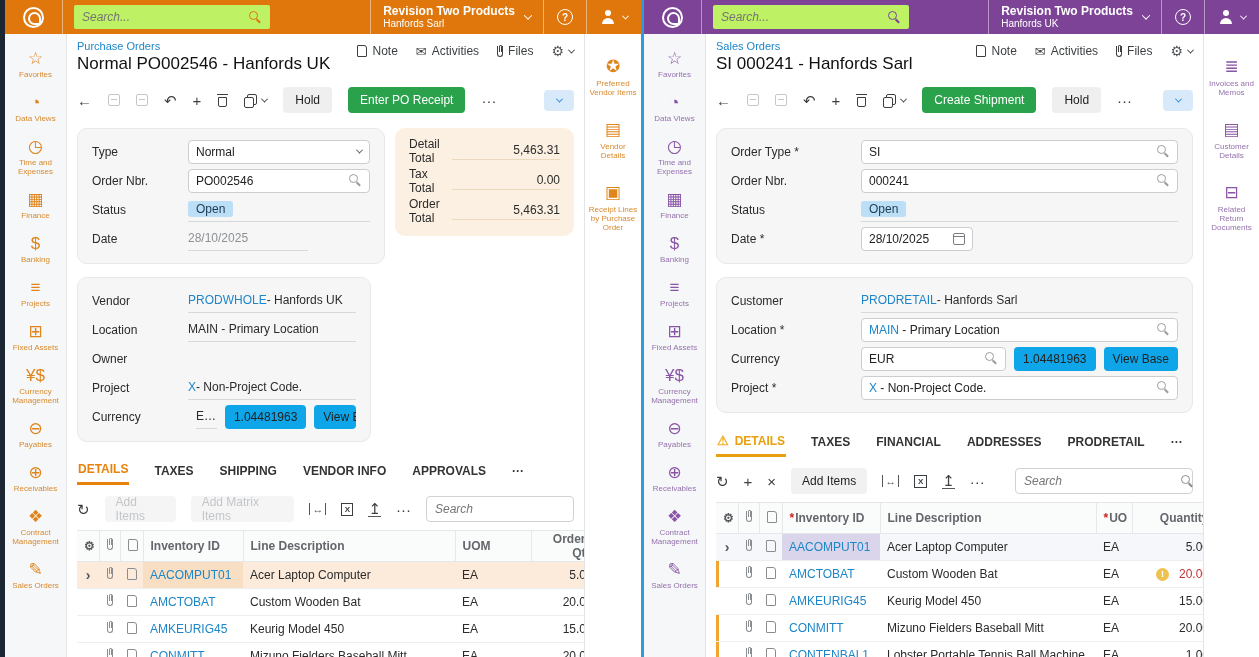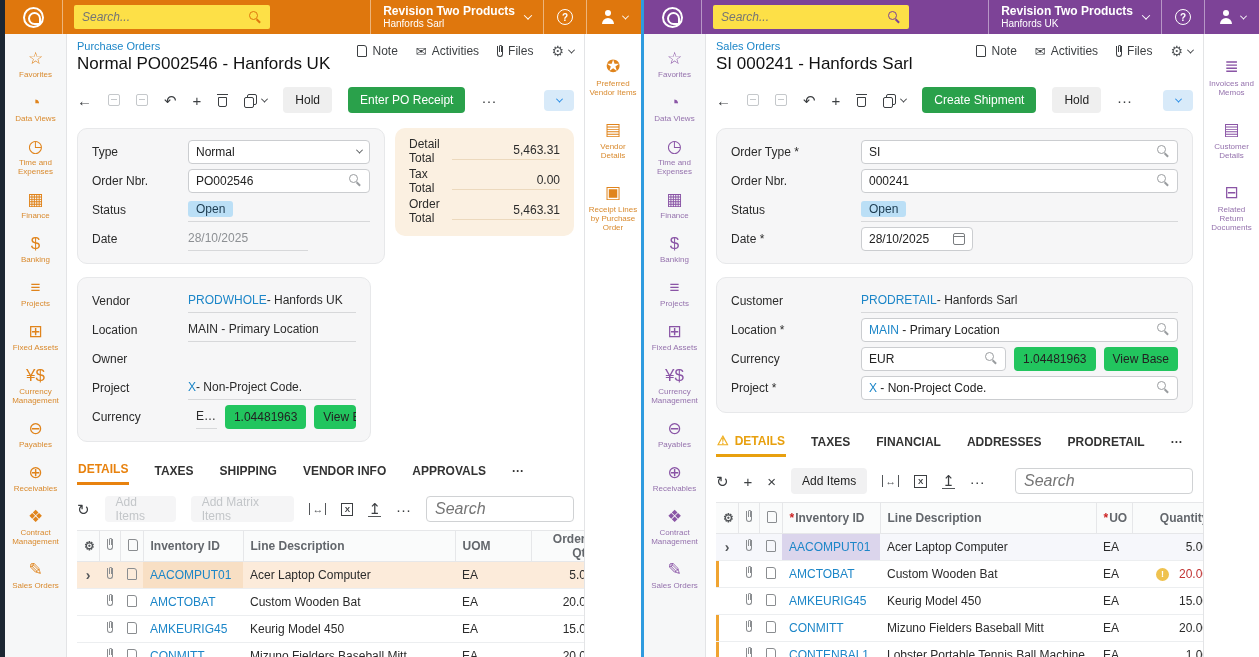--- a/index.html
+++ b/index.html
@@ -16,21 +16,21 @@
 
   
   .topbar { height:34px; display:flex; align-items:stretch; color:#fff; }
   .theme-orange .topbar { background:#df770d; }
   .theme-purple .topbar { background:#7d4397; }
   .logo-box { width:57px; display:flex; align-items:center; justify-content:center; }
   .logo { width:21px; height:21px; border:2px solid #fff; border-radius:50%; position:relative; }
   .logo::after { content:""; position:absolute; width:9px; height:9px; border:2px solid #fff;
     border-radius:50% 50% 0 50%; top:3px; left:3px; }
   .vsep { width:1px; background:rgba(255,255,255,.45); margin:0; }
-  .searchwrap { display:flex; align-items:center; background:#fde047; border-radius:2px;
+  .searchwrap { display:flex; align-items:center; background:#bef264; border-radius:2px;
     margin:5px 0 5px 11px; width:196px; padding:0 8px; }
   .searchwrap input { border:none; outline:none; flex:1; font-style:italic; font-size:12px;
     color:#777; font-family:"Liberation Sans",sans-serif; background:transparent; }
   .theme-orange .searchwrap .mag { color:#df770d; }
   .theme-purple .searchwrap .mag { color:#7d4397; }
   .tb-spacer { flex:1; }
   .tenant { display:flex; align-items:center; gap:10px; padding:0 12px;
     border-left:1px solid rgba(255,255,255,.45); border-right:1px solid rgba(255,255,255,.45); }
   .tname { font-size:12px; font-weight:bold; line-height:13px; }
   .tcomp { font-size:10px; line-height:11px; }
@@ -118,21 +118,21 @@
   .flabel { font-size:12px; color:#2b2b2b; flex:none; }
   .win-left .flabel { width:96px; }
   .win-right .flabel { width:130px; }
   .ctl { display:flex; align-items:center; justify-content:space-between; background:#fff;
     border:1px solid #cbcdd0; border-radius:4px; height:24px; padding:0 7px; color:#55585b; }
   .ctl .val { color:#222; }
   .uline { border-bottom:1px solid #d7d8da; height:24px; display:flex; align-items:center; }
   .badge-open { background:#bbdff6; border-radius:3px; padding:1px 8px; font-size:12px; color:#1c3b50; }
   .ro-val { color:#8d9094; }
   .link { color:#1c86c8; cursor:pointer; }
-  .mini-btn { background:#22c55e; border-radius:4px; height:24px; display:inline-flex; align-items:center;
+  .mini-btn { background:#0ea5e9; border-radius:4px; height:24px; display:inline-flex; align-items:center;
     padding:0 9px; color:#222; cursor:pointer; white-space:nowrap; }
   .trow { display:flex; align-items:center; height:30px; }
   .tlabel { flex:1; }
   .tval { width:108px; text-align:right; border-bottom:1px solid #ecd9bd; padding-bottom:2px; }
 
   
   .tabs { display:flex; gap:24px; margin-top:16px; align-items:center; }
   .tab { font-size:12px; font-weight:bold; color:#333; padding:4px 1px 6px; cursor:pointer; display:flex; gap:6px; align-items:center; }
   .theme-orange .tab.active { color:#e8820e; border-bottom:3px solid #e8820e; }
   .theme-purple .tab.active { color:#e8a00e; border-bottom:3px solid #e8a00e; }
@@ -140,21 +140,21 @@
 
   
   .grid-bar { display:flex; align-items:center; gap:15px; margin-top:9px; height:30px; }
   .gbtn { height:26px; border-radius:4px; background:#f1f1f2; display:inline-flex; align-items:center;
     padding:0 11px; font-size:12px; cursor:pointer; color:#222; }
   .gbtn.dis { color:#c3c6c9; background:#f5f5f6; cursor:default; }
   .gsearch { margin-left:auto; display:flex; align-items:center; border:1px solid #d0d2d4; border-radius:4px;
     height:26px; padding:0 8px; color:#8a8d90; }
   .win-left  .gsearch { width:148px; }
   .win-right .gsearch { width:178px; }
-  .gsearch input { border:none; outline:none; flex:1; font-style:italic; font-size:16px; color:#8a8d90;
+  .gsearch input { border:none; outline:none; flex:1; font-style:italic; font-size:12px; color:#8a8d90;
     font-family:"Liberation Sans",sans-serif; background:transparent; }
 
   
   table { border-collapse:collapse; table-layout:fixed; margin-top:6px; width:100%; }
   th { font-size:12px; color:#63676c; text-align:left; font-weight:bold; height:31px;
     border:1px solid #e6e7e9; border-left:none; padding:0 7px; background:#fafbfb; }
   th.num { text-align:right; }
   th .req { color:#cc2222; margin-right:1px; }
   td { font-size:12px; height:27px; border-bottom:1px solid #eceef0; padding:0 7px; white-space:nowrap; overflow:hidden; }
   td.ic { color:#8a8d90; padding:0 3px; text-align:center; }

